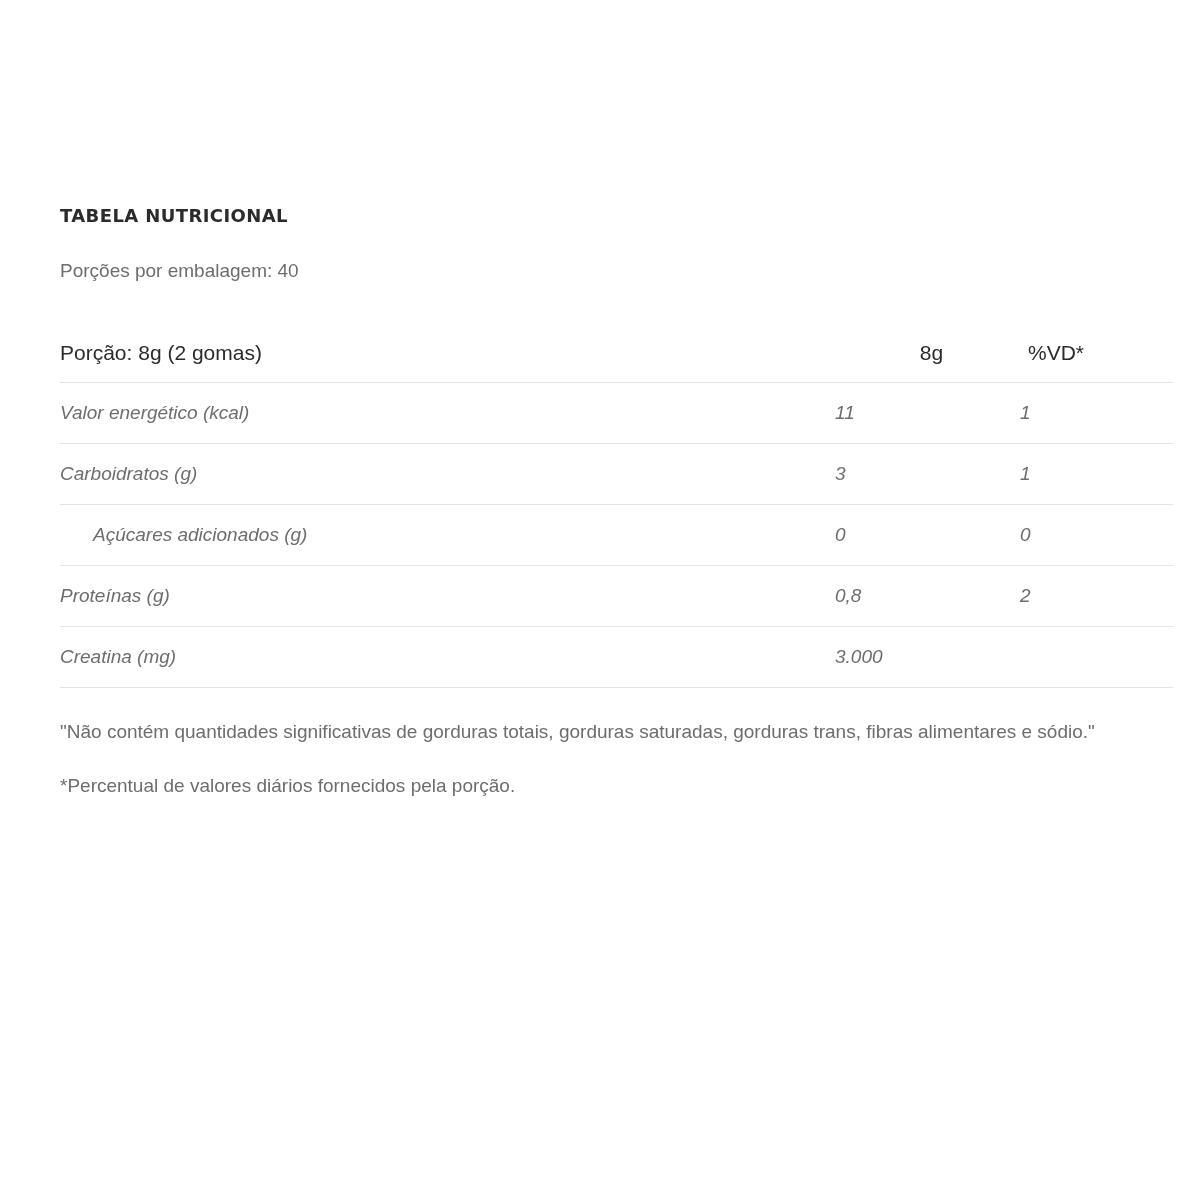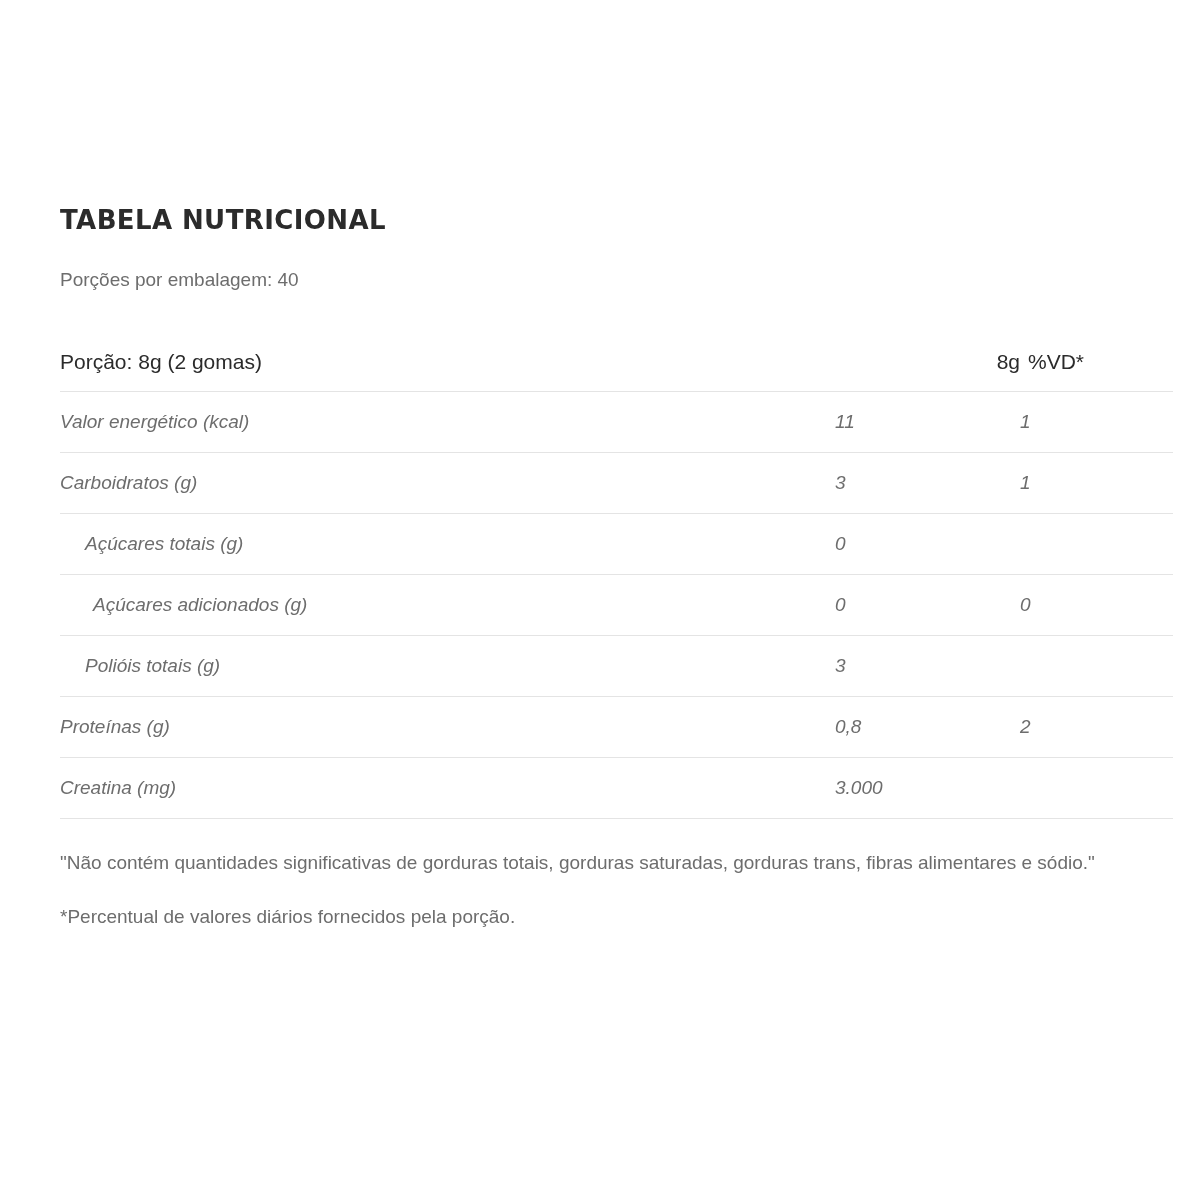--- a/index.html
+++ b/index.html
@@ -25,21 +25,21 @@
   }
 
   .content {
     position: absolute;
     left: 60px;
     top: 205px;
     width: 1113px;
   }
 
   .title {
-    font-size: 26px;
+    font-size: 18px;
     font-weight: bold;
     letter-spacing: 0.4px;
     color: #2b2b2b;
     margin: 0 0 34px 0;
     font-family: "DejaVu Sans", sans-serif;
   }
 
   .servings {
     font-size: 19px;
     color: #6d6d6d;
@@ -65,21 +65,21 @@
   }
 
   thead th {
     height: 58px;
     font-size: 21px;
     font-weight: normal;
     color: #2b2b2b;
     padding-bottom: 12px;
   }
   thead th.head-name { padding-left: 0; }
-  thead th.head-qty  { text-align: right; padding-left: 8px; }
+  thead th.head-qty  { text-align: center; padding-left: 8px; }
   thead th.head-vd   { text-align: left; padding-left: 8px; }
 
   tbody tr {
     border-top: 1px solid #e4e4e4;
     font-style: italic;
   }
   tbody tr:first-child {
     border-top: 1px solid #e4e4e4;
   }
   tbody tr:last-child {
@@ -140,33 +140,23 @@
           <td class="cell-name">Valor energético (kcal)</td>
           <td class="cell-qty">11</td>
           <td class="cell-vd">1</td>
         </tr>
         <tr>
           <td class="cell-name">Carboidratos (g)</td>
           <td class="cell-qty">3</td>
           <td class="cell-vd">1</td>
         </tr>
         <tr>
-          <td class="cell-name indent-1">Açúcares totais (g)</td>
-          <td class="cell-qty">0</td>
-          <td class="cell-vd"></td>
-        </tr>
-        <tr>
           <td class="cell-name indent-2">Açúcares adicionados (g)</td>
           <td class="cell-qty">0</td>
           <td class="cell-vd">0</td>
-        </tr>
-        <tr>
-          <td class="cell-name indent-1">Polióis totais (g)</td>
-          <td class="cell-qty">3</td>
-          <td class="cell-vd"></td>
         </tr>
         <tr>
           <td class="cell-name">Proteínas (g)</td>
           <td class="cell-qty">0,8</td>
           <td class="cell-vd">2</td>
         </tr>
         <tr>
           <td class="cell-name">Creatina (mg)</td>
           <td class="cell-qty">3.000</td>
           <td class="cell-vd"></td>

